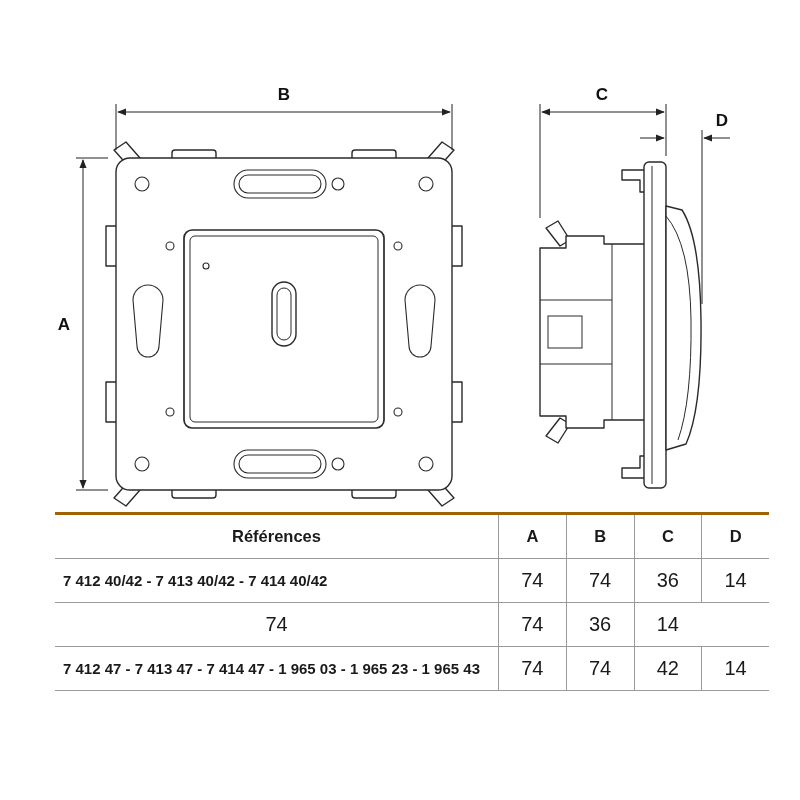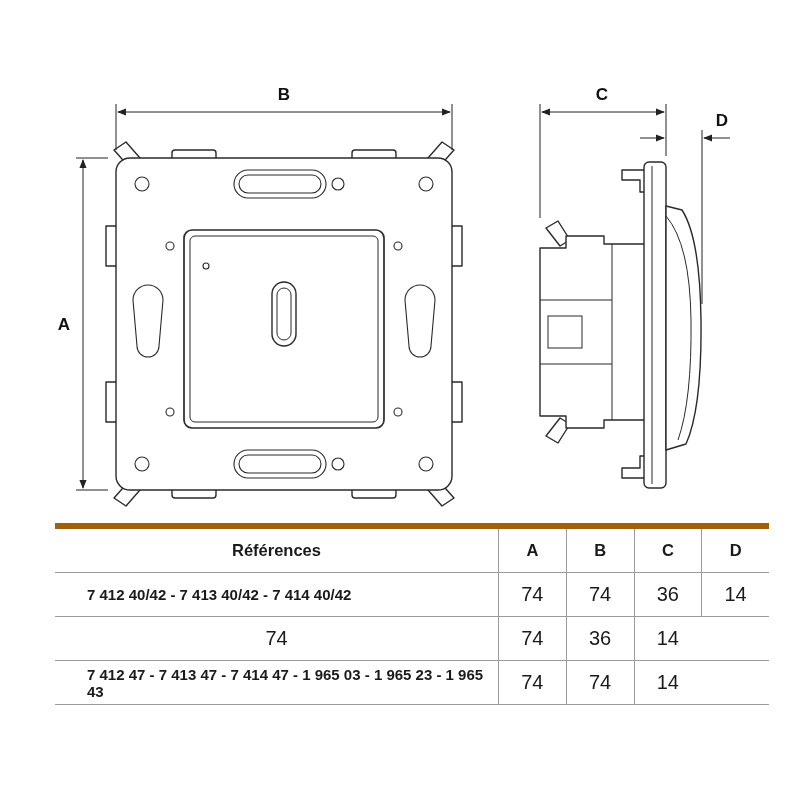--- a/index.html
+++ b/index.html
@@ -1,27 +1,27 @@
 <!DOCTYPE html>
 <html><head>
 <meta charset="utf-8">
 <style>
   html,body{margin:0;padding:0;background:#fff;}
   .stage{position:relative;width:800px;height:800px;background:#ffffff;overflow:hidden;
          font-family:"Liberation Sans",sans-serif;color:#1a1a1a;}
   .drawing{position:absolute;left:0;top:0;}
   .dim-label{font-family:"Liberation Sans",sans-serif;font-size:17px;font-weight:600;fill:#111;}
-  .ref-table{position:absolute;left:55px;top:523px;width:714px;border-top:6px solid #a16207;}
+  .ref-table{position:absolute;left:55px;top:512px;width:714px;border-top:3px solid #a16207;}
   .t-row{display:grid;grid-template-columns:443px 1fr 1fr 1fr 1fr;border-bottom:1px solid #9a9a9a;height:43px;}
   .t-cell{display:flex;align-items:center;justify-content:center;border-left:1px solid #9a9a9a;
           font-size:20px;font-weight:400;}
   .t-cell:first-child{border-left:none;}
   .t-head .t-cell{font-weight:700;font-size:16.5px;}
   .c-ref{justify-content:center;}
-  .c-ref.refs{justify-content:flex-start;padding-left:8px;font-size:15px;font-weight:600;margin-left:24px;}
+  .c-ref.refs{justify-content:flex-start;padding-left:8px;font-size:15px;font-weight:600;}
 </style>
 </head>
 <body>
 
 <div class="stage">
 
   <svg class="drawing" width="800" height="535" viewBox="0 0 800 535">
     <defs>
       <marker id="arr" viewBox="0 0 10 10" refX="9" refY="5" markerWidth="9" markerHeight="9" orient="auto-start-reverse">
         <path d="M0,1 L10,5 L0,9 Z" fill="#222"></path>
@@ -149,17 +149,18 @@
     <div class="t-row">
       <div class="t-cell">74</div>
       <div class="t-cell">74</div>
       <div class="t-cell">36</div>
       <div class="t-cell">14</div>
     </div>
     <div class="t-row">
       <div class="t-cell c-ref refs">7 412 47 - 7 413 47 - 7 414 47 - 1 965 03 - 1 965 23 - 1 965 43</div>
       <div class="t-cell">74</div>
       <div class="t-cell">74</div>
+      <div class="t-cell">42</div>
       <div class="t-cell">14</div>
     </div>
   </div>
 
 </div>
 
 </body></html>

